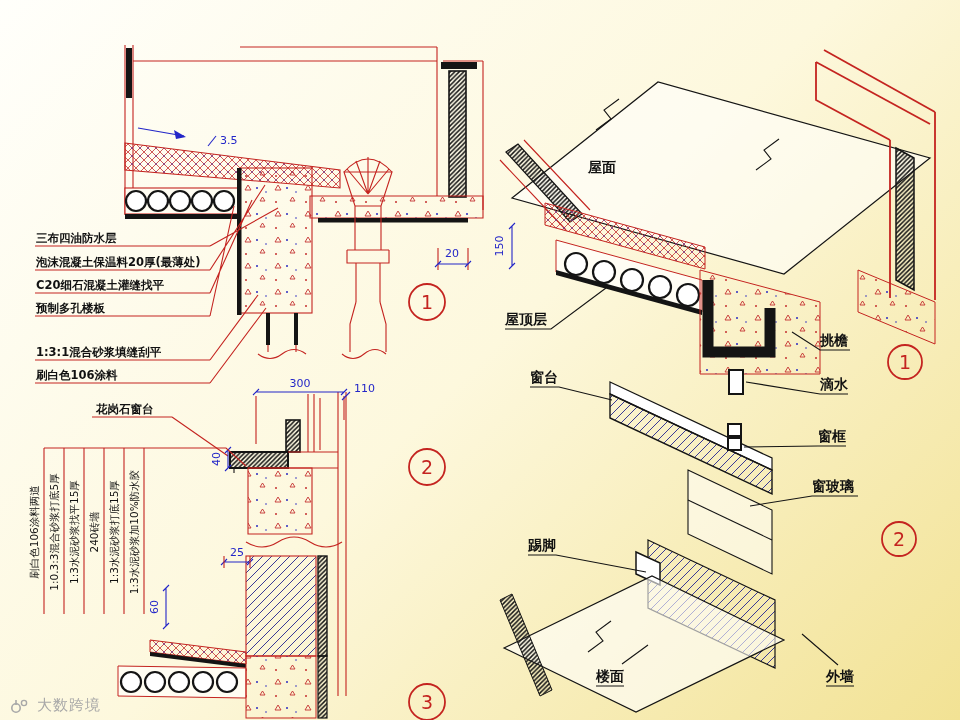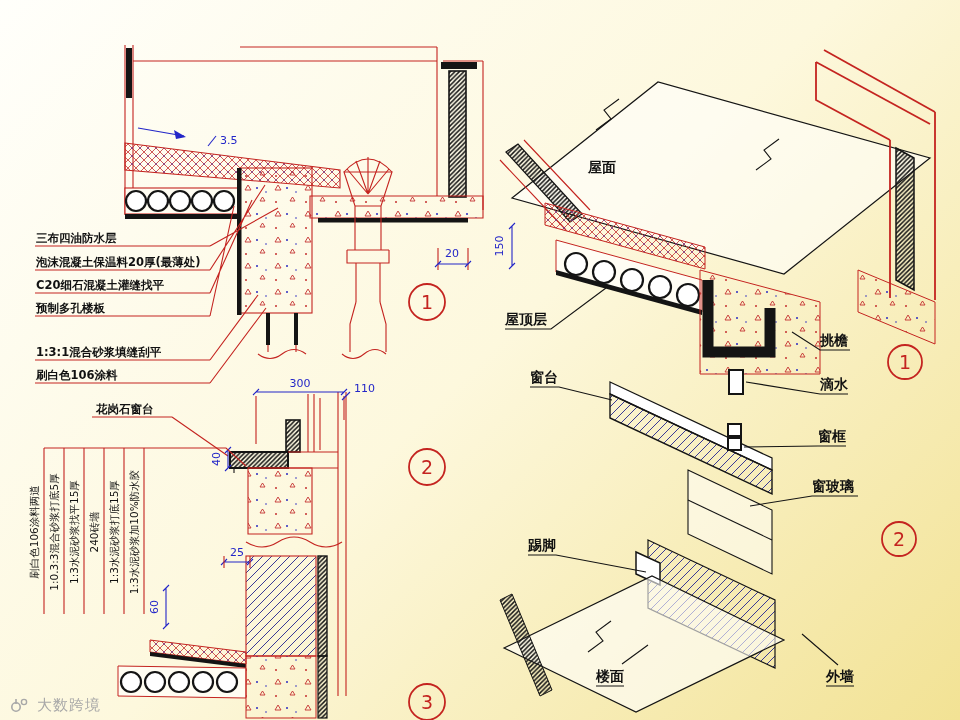--- a/index.html
+++ b/index.html
@@ -13,21 +13,21 @@
   .r2{stroke:#c42420;fill:none;stroke-width:1.8}
   .k{stroke:#141414;fill:none;stroke-width:1.1}
   .kf{fill:#141414}
   .b{stroke:#2326c8;fill:none;stroke-width:1.1}
   .bt{fill:#2326c8;font-size:11px}
   .lbl{fill:#111;font-size:14px;font-weight:600}
   .lblS{fill:#111;font-size:11.5px;font-weight:600}
   .vlbl{fill:#111;font-size:10.5px}
   .num{fill:#c42420;font-size:19px}
   .numc{stroke:#c42420;stroke-width:1.8;fill:none}
-  .watermark{position:absolute;left:10px;bottom:5px;display:flex;align-items:flex-start;
+  .watermark{position:absolute;left:10px;bottom:5px;display:flex;align-items:flex-end;
              gap:5px;color:#a8a8a8;font-size:15px;letter-spacing:1px}
 </style>
 </head>
 <body>
 
 <div class="page">
 <svg class="sheet" width="960" height="720" viewBox="0 0 960 720">
   <defs>
     <pattern id="xh" width="8" height="8" patternUnits="userSpaceOnUse">
       <path d="M0 8L8 0M-2 2L2 -2M6 10L10 6" stroke="#c43030" stroke-width="0.8" fill="none"></path>

